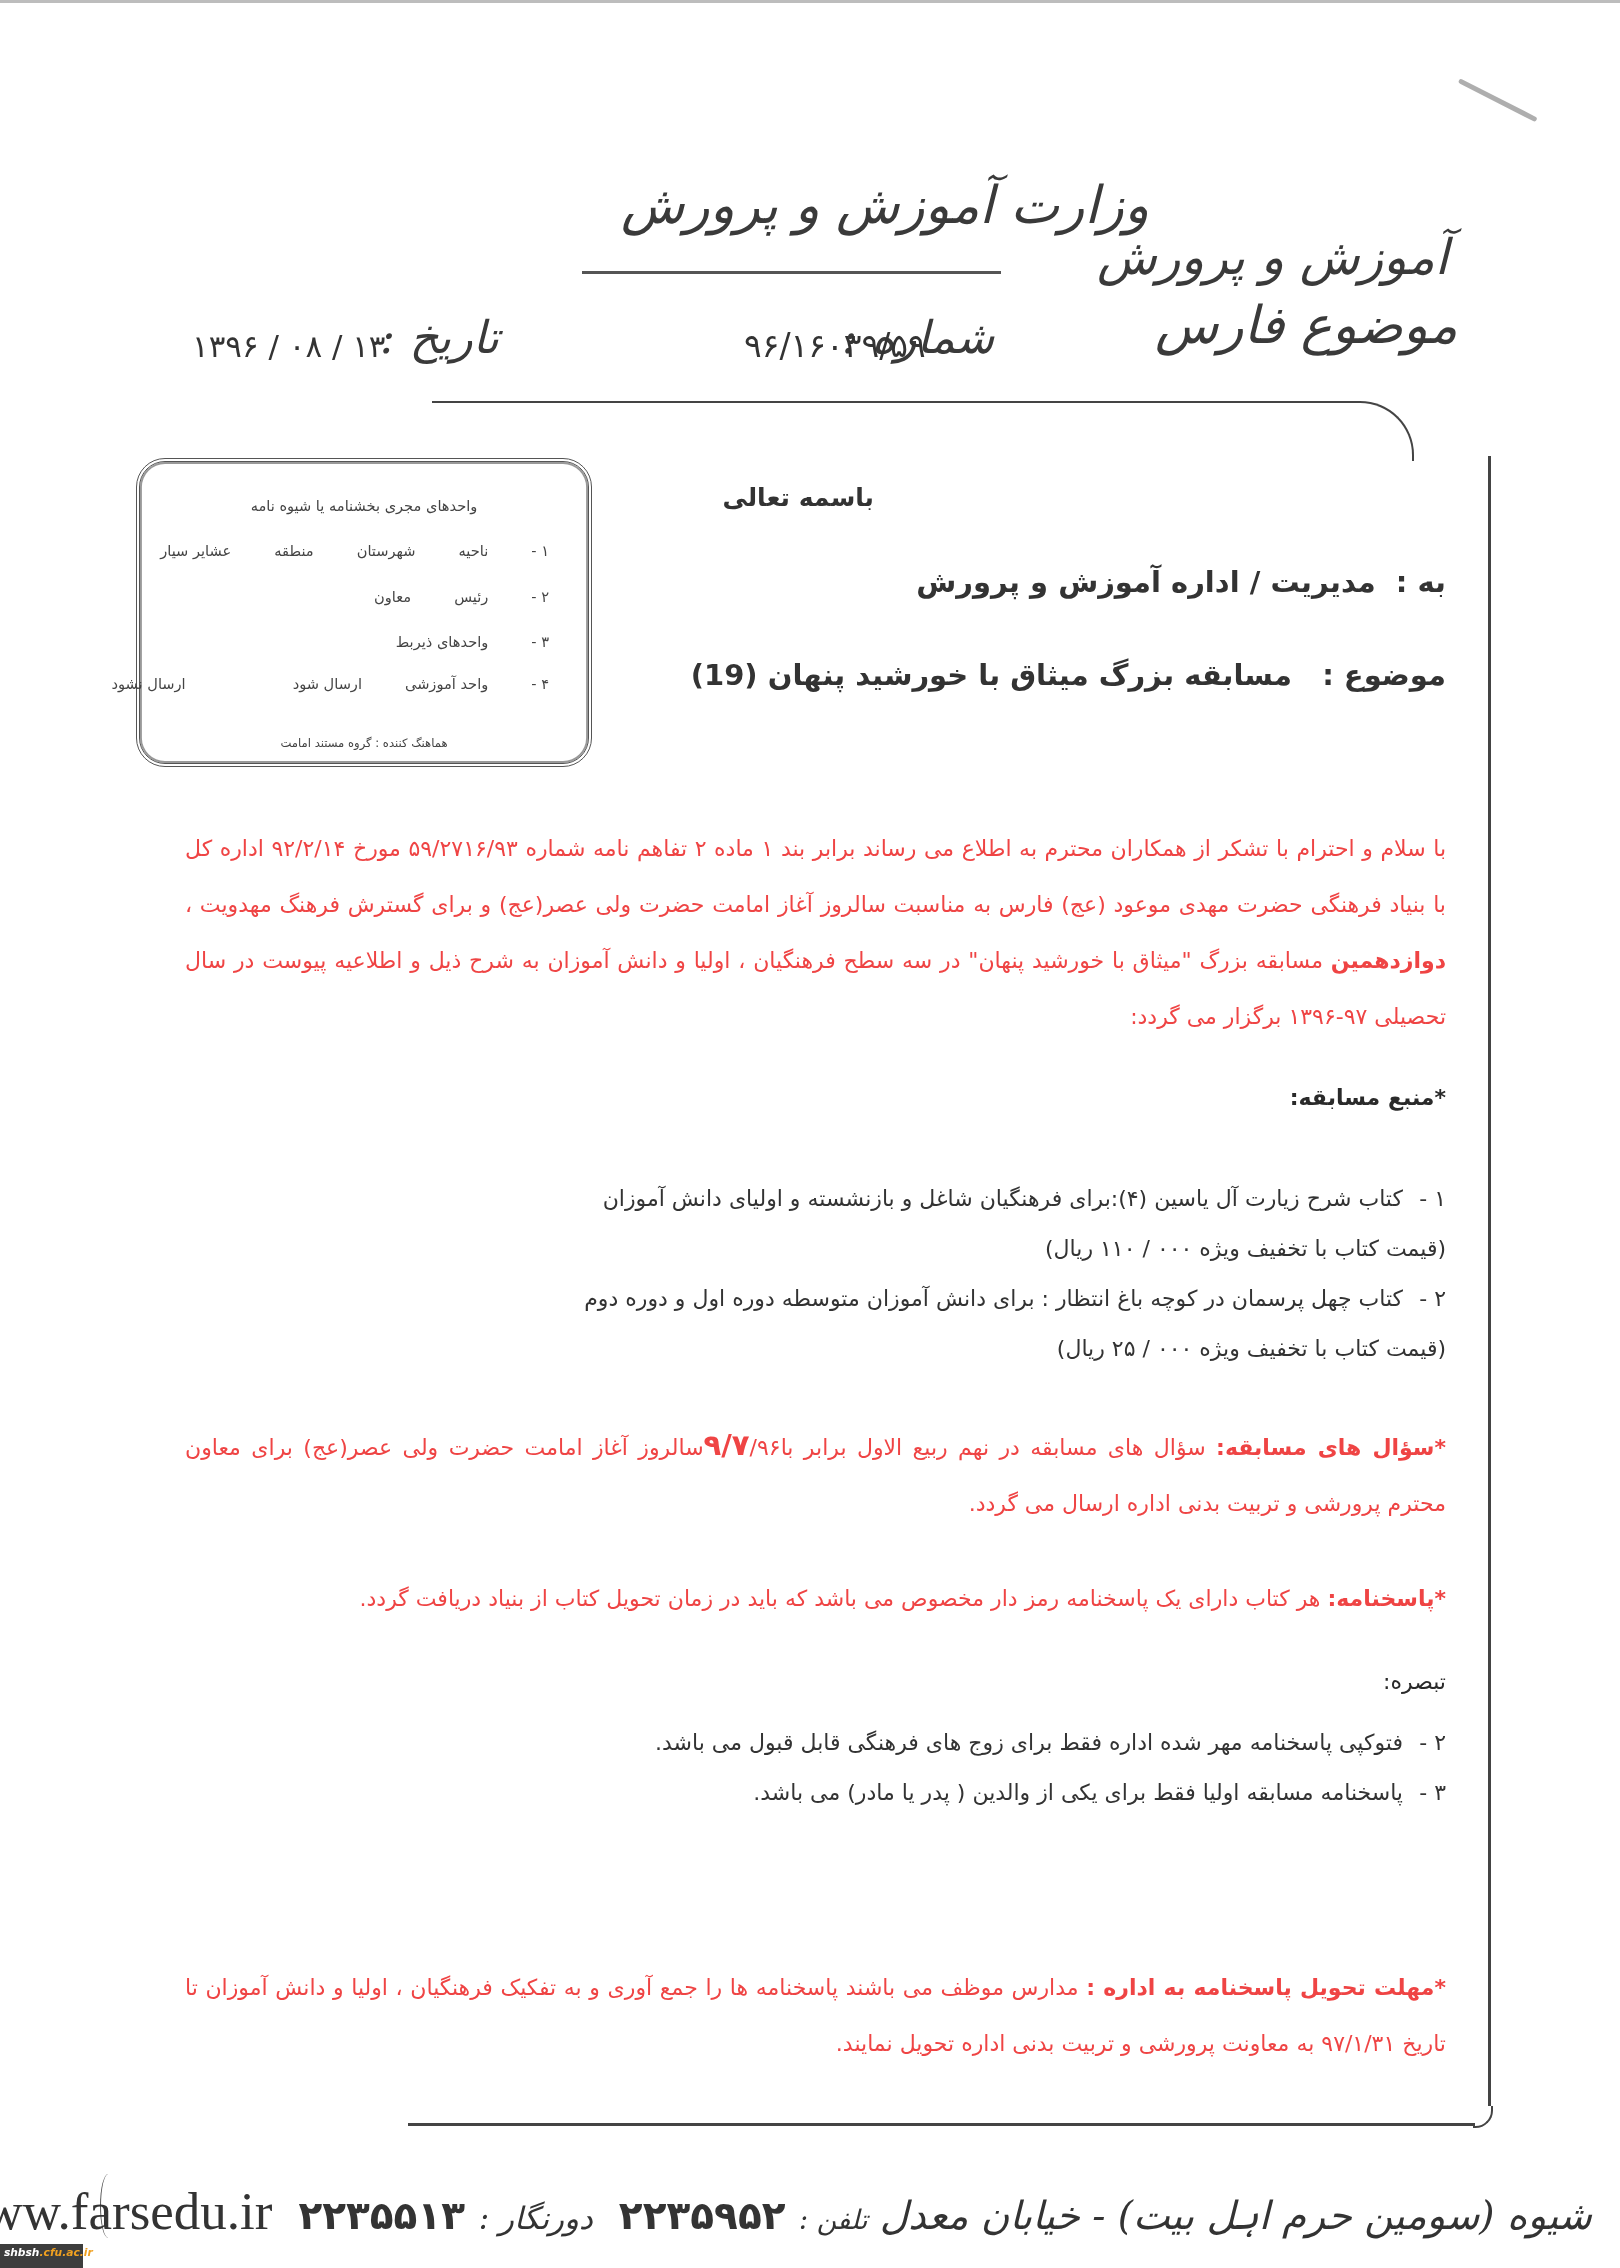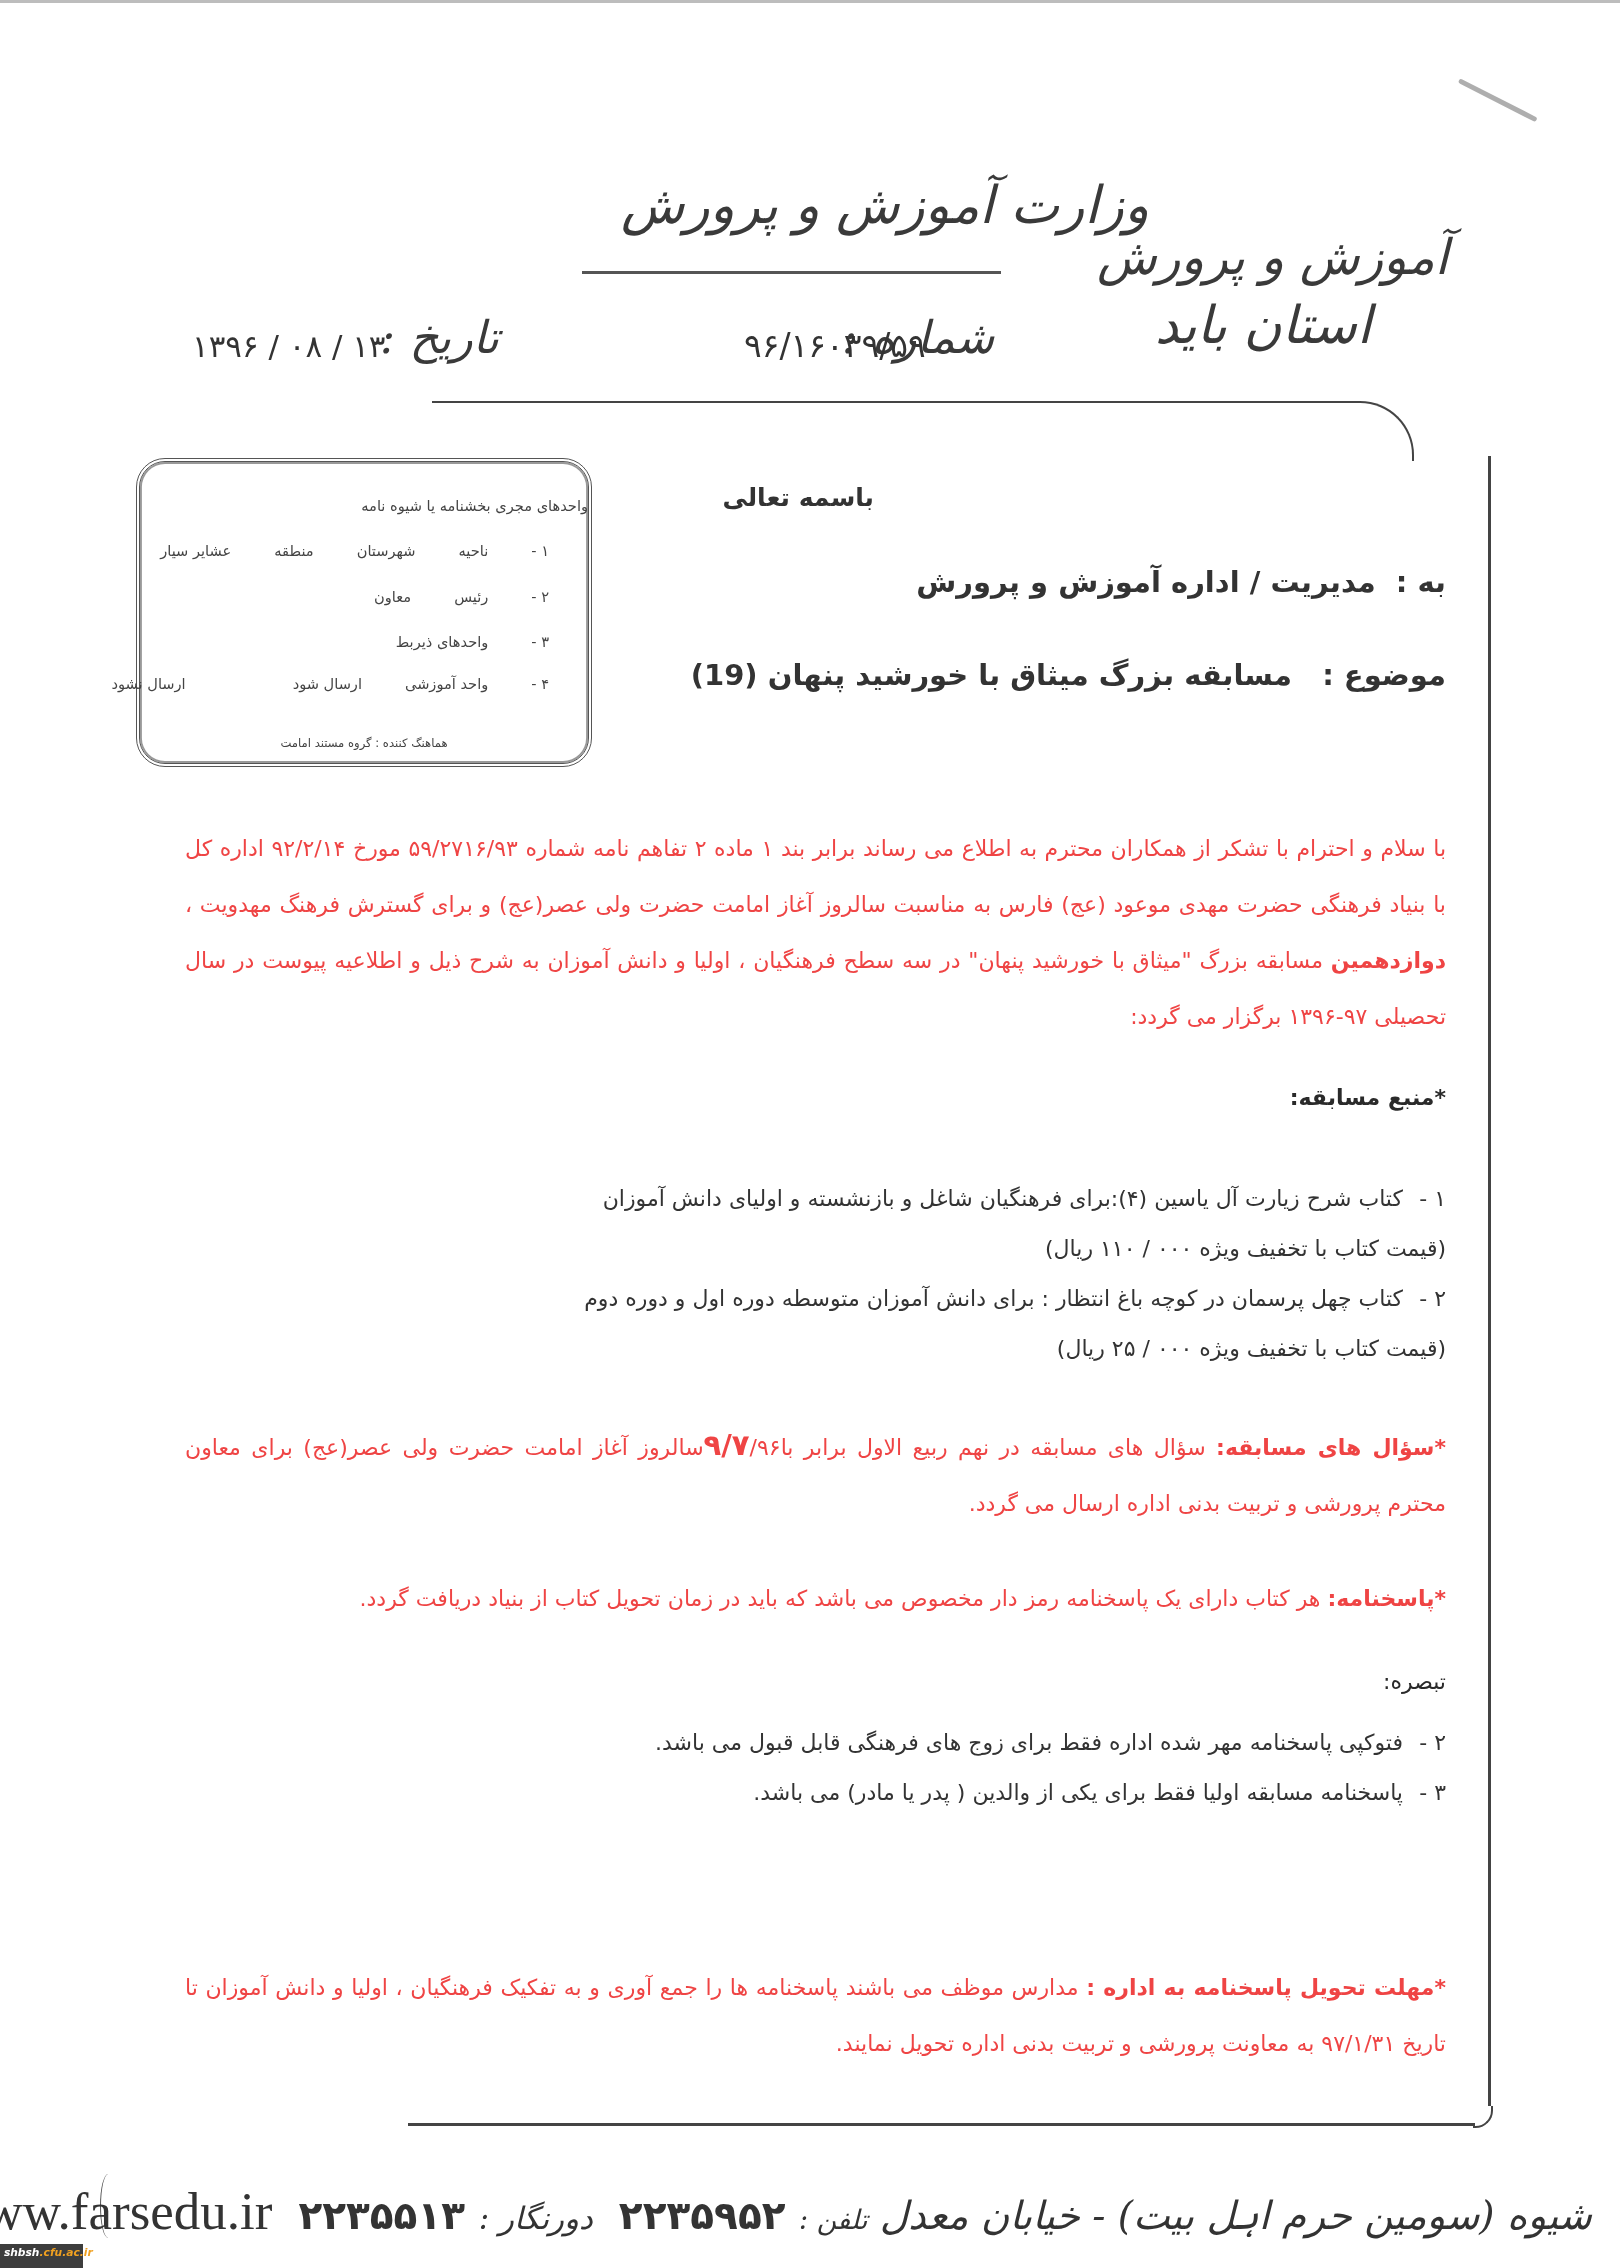--- a/index.html
+++ b/index.html
@@ -32,21 +32,21 @@
       border-top: 2.9px solid #444; border-right: 2.9px solid #444; border-top-right-radius: 54px; }
     .frame-right { left: 1488px; top: 456px; width: 2.9px; height: 1650px; background: #444; }
     .frame-bottom { left: 408px; top: 2123px; width: 1067px; height: 2.9px; background: #444; }
     .frame-bottom-curve { left: 1473px; top: 2106px; width: 17.5px; height: 20.4px;
       border-right: 2.9px solid #444; border-bottom: 2.9px solid #444; border-bottom-right-radius: 17.5px; }
 
     
     .stamp { left: 136px; top: 458px; width: 456px; height: 309px; border: 4.9px double #555;
       border-radius: 29px; box-sizing: border-box; box-shadow: inset 0 0 0 1.9px #999; }
     .stamp-text { font-family: "DejaVu Sans", sans-serif; font-size: 14.6px; color: #444; white-space: nowrap; }
-    .stamp-title { top: 35px; right: 0; left: 0; }
+    .stamp-title { top: 35px; right: 0; left: 0; text-align: center; }
     .stamp-row { right: 39px; }
     .stamp-r1 { top: 80px; }
     .stamp-r2 { top: 126px; }
     .stamp-r3 { top: 171px; }
     .stamp-r4 { top: 213px; }
     .stamp-foot { top: 274px; left: 0; right: 0; text-align: center; font-size: 11.6px; }
     .stamp-row span { display: inline-block; margin-left: 43px; }
 
     
     .bismillah { right: 747px; top: 483px; font-size: 25px; font-weight: bold; color:#333; }
@@ -78,21 +78,21 @@
   </style>
 </head>
 <body>
 
 <div class="abs top-shadow"></div>
 <div class="abs staple"></div>
 
 <div class="abs callig ministry rtl">وزارت آموزش و پرورش</div>
 <div class="abs ministry-rule"></div>
 <div class="abs callig dept rtl">آموزش و پرورش</div>
-<div class="abs callig province rtl">استان باید</div>
+<div class="abs callig province rtl">موضوع فارس</div>
 
 <div class="abs callig number-label rtl">شماره :</div>
 <div class="abs number-value">۹۶/۱۶۰۳۹/۵۹</div>
 <div class="abs callig date-label rtl">تاریخ :</div>
 <div class="abs date-value">۱۳۹۶ / ۰۸ / ۱۳</div>
 
 <div class="abs frame-top"></div>
 <div class="abs frame-right"></div>
 <div class="abs frame-bottom"></div>
 <div class="abs frame-bottom-curve"></div>

